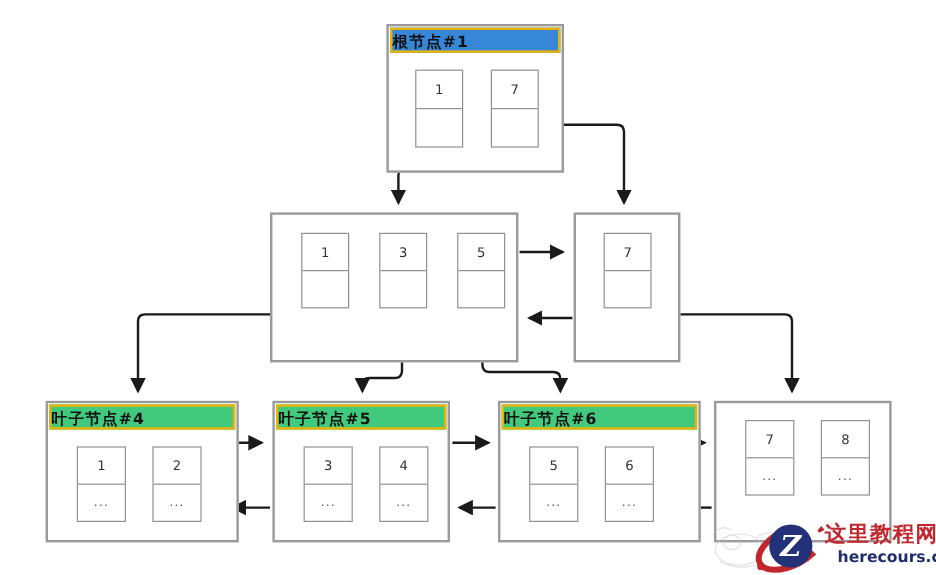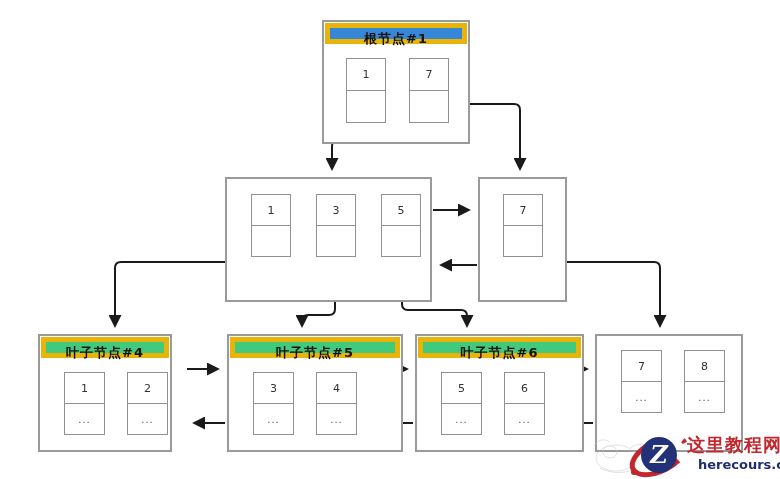--- a/index.html
+++ b/index.html
@@ -9,23 +9,23 @@
     overflow:hidden;
   }
   .stage{position:absolute;left:0;top:0;width:780px;height:479px;}
 
   
   .node{
     position:absolute;background:#ffffff;
     border:2px solid #9a9a9a;box-sizing:border-box;
   }
   .node-header{
-    margin:1px;height:21px;line-height:21px;text-align:center;
+    margin:1px;height:21px;line-height:21px;
     font-size:13px;font-weight:bold;color:#111;
-    border:5px solid #eab308;box-sizing:border-box;
+    border:2px solid #eab308;box-sizing:border-box;
     letter-spacing:1px;
   }
   .hdr-root{background:#3787d8;}
   .hdr-internal{background:#9ed34d;}
   .hdr-leaf{background:#41c97d;}
 
   .cell-row{display:flex;}
   .cell{
     background:#fff;border:1px solid #919191;box-sizing:border-box;
     display:flex;flex-direction:column;
@@ -130,35 +130,35 @@
 
   <div class="node" style="left:478px;top:177px;width:89px;height:125px">
     <div class="cell-row" style="padding-left:23px;margin-top:15px;">
       <div class="cell" style="width:40px;height:63px">
         <div class="cell-key">7</div>
         <div class="cell-ptr"></div>
       </div>
     </div>
   </div>
 
-  <div class="node" style="left:38px;top:334px;width:134px;height:118px">
+  <div class="node" style="left:38px;top:334px;width:161px;height:118px">
     <div class="node-header hdr-leaf">叶子节点#4</div>
     <div class="cell-row" style="padding-left:24px;gap:22px;margin-top:14px;">
       <div class="cell" style="width:41px;height:63px">
         <div class="cell-key">1</div>
         <div class="cell-ptr">...</div>
       </div>
       <div class="cell" style="width:41px;height:63px">
         <div class="cell-key">2</div>
         <div class="cell-ptr">...</div>
       </div>
     </div>
   </div>
 
-  <div class="node" style="left:227px;top:334px;width:176px;height:118px">
+  <div class="node" style="left:227px;top:334px;width:148px;height:118px">
     <div class="node-header hdr-leaf">叶子节点#5</div>
     <div class="cell-row" style="padding-left:24px;gap:22px;margin-top:14px;">
       <div class="cell" style="width:41px;height:63px">
         <div class="cell-key">3</div>
         <div class="cell-ptr">...</div>
       </div>
       <div class="cell" style="width:41px;height:63px">
         <div class="cell-key">4</div>
         <div class="cell-ptr">...</div>
       </div>

